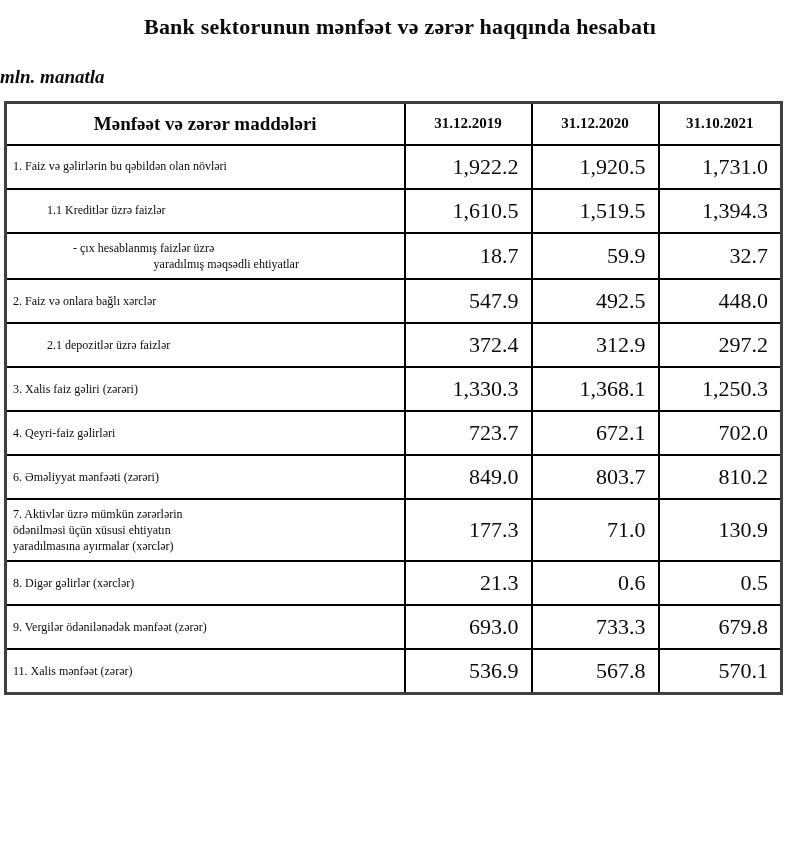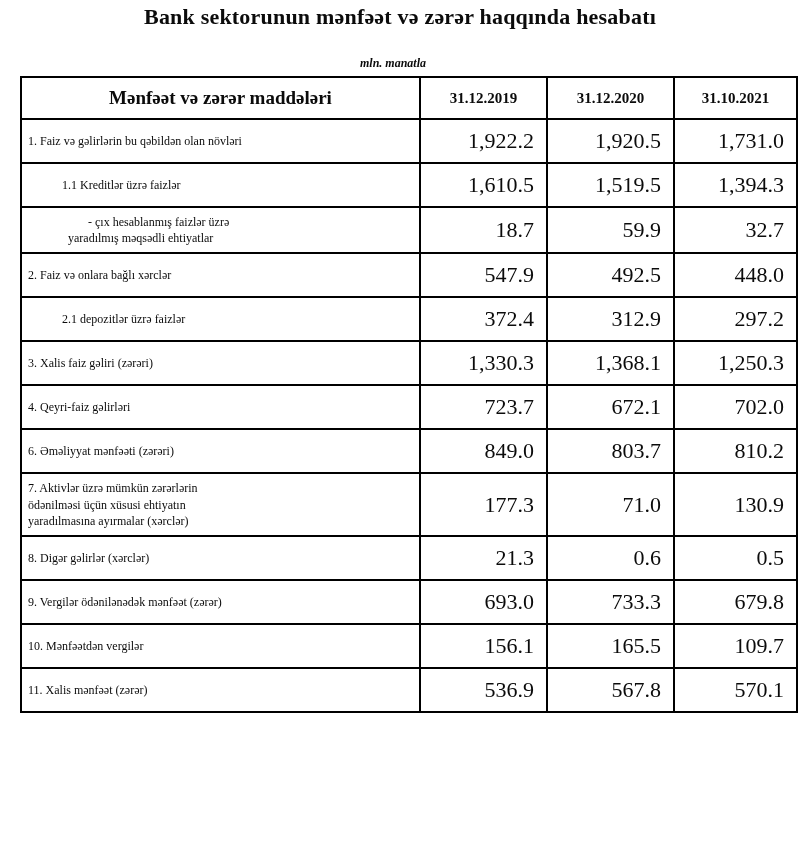--- a/index.html
+++ b/index.html
@@ -8,44 +8,45 @@
     background: #ffffff;
   }
   .page {
     position: relative;
     width: 800px;
     height: 858px;
     box-sizing: border-box;
     background: #ffffff;
     font-family: "Liberation Serif", serif;
     color: #0b0b0b;
+    padding-top: 10px;
     overflow: hidden;
   }
   .title {
     text-align: center;
     font-weight: bold;
     font-size: 22px;
     letter-spacing: 0.2px;
     margin: 4px 0 0 0;
   }
   .unit-note {
-    text-align: center;
+    text-align: left;
     font-style: italic;
     font-weight: bold;
-    font-size: 12px;
+    font-size: 19px;
     padding-right: 14px;
     margin-top: 26px;
-    margin-bottom: 5px;
+    margin-bottom: 13px;
   }
   table.report {
     border-collapse: collapse;
     table-layout: fixed;
-    margin-left: 20px;
+    margin-left: 4px;
     width: 776px;
-    border: 1px solid #404040;
+    border: 3px solid #404040;
   }
   table.report th,
   table.report td {
     border: 2px solid #000;
     vertical-align: middle;
     box-sizing: border-box;
   }
   th.label-head {
     font-weight: bold;
     font-size: 19px;
@@ -68,21 +69,21 @@
   td.num {
     font-size: 22px;
     text-align: right;
     padding-right: 12px;
     height: 44px;
   }
   .line { white-space: nowrap; }
   .indent-0 .line { padding-left: 2px; }
   .indent-1 .line { padding-left: 36px; }
   .indent-2 .line-0 { padding-left: 62px; }
-  .indent-2 .line-1 { padding-left: 42px; }
+  .indent-2 .line-1 { padding-left: 42px; text-align: center; }
 </style>
 </head>
 <body>
 
 <div class="page">
   <div class="title">Bank sektorunun mənfəət və zərər haqqında hesabatı</div>
   <div class="unit-note">mln. manatla</div>
 
   <table class="report">
     <colgroup>
@@ -186,28 +187,20 @@
         <tr>
           <td class="label indent-0">
             <div class="line line-0">9. Vergilər ödənilənədək mənfəət (zərər)</div>
           </td>
           <td class="num">693.0</td>
           <td class="num">733.3</td>
           <td class="num">679.8</td>
         </tr>
         <tr>
           <td class="label indent-0">
-            <div class="line line-0">10. Mənfəətdən vergilər</div>
-          </td>
-          <td class="num">156.1</td>
-          <td class="num">165.5</td>
-          <td class="num">109.7</td>
-        </tr>
-        <tr>
-          <td class="label indent-0">
             <div class="line line-0">11. Xalis mənfəət (zərər)</div>
           </td>
           <td class="num">536.9</td>
           <td class="num">567.8</td>
           <td class="num">570.1</td>
         </tr>
       </tbody>
   </table>
 </div>
 

